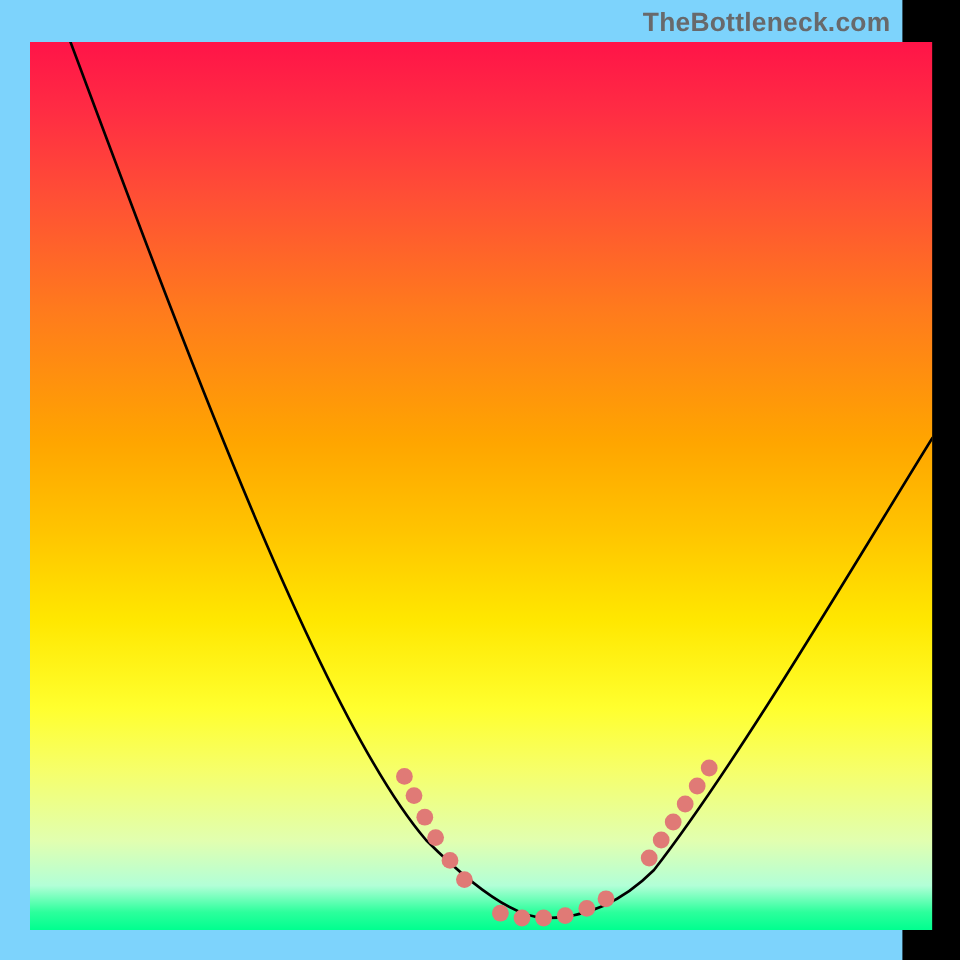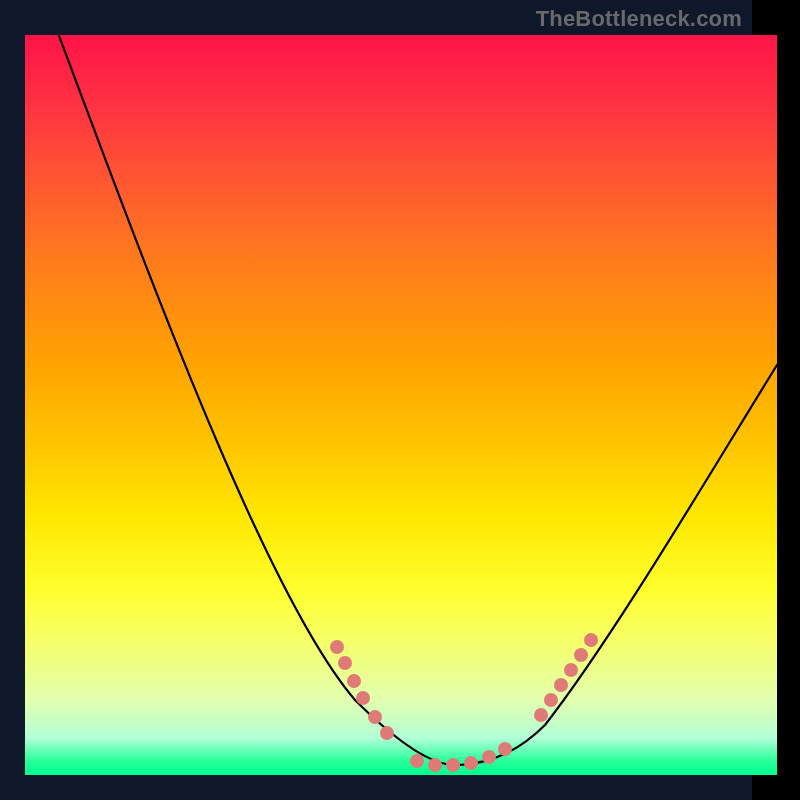--- a/index.html
+++ b/index.html
@@ -7,21 +7,21 @@
     padding: 0;
     width: 800px;
     height: 800px;
     background: #000000;
     overflow: hidden;
   }
   .frame {
     position: relative;
     width: 752px;
     height: 800px;
-    background: #0f172a;
+    background: #7dd3fc;
     text-decoration: underline;
   }
   .watermark {
     position: absolute;
     top: 6px;
     right: 10px;
     font-family: Arial, Helvetica, sans-serif;
     font-size: 22px;
     font-weight: 600;
     color: #68696b;

